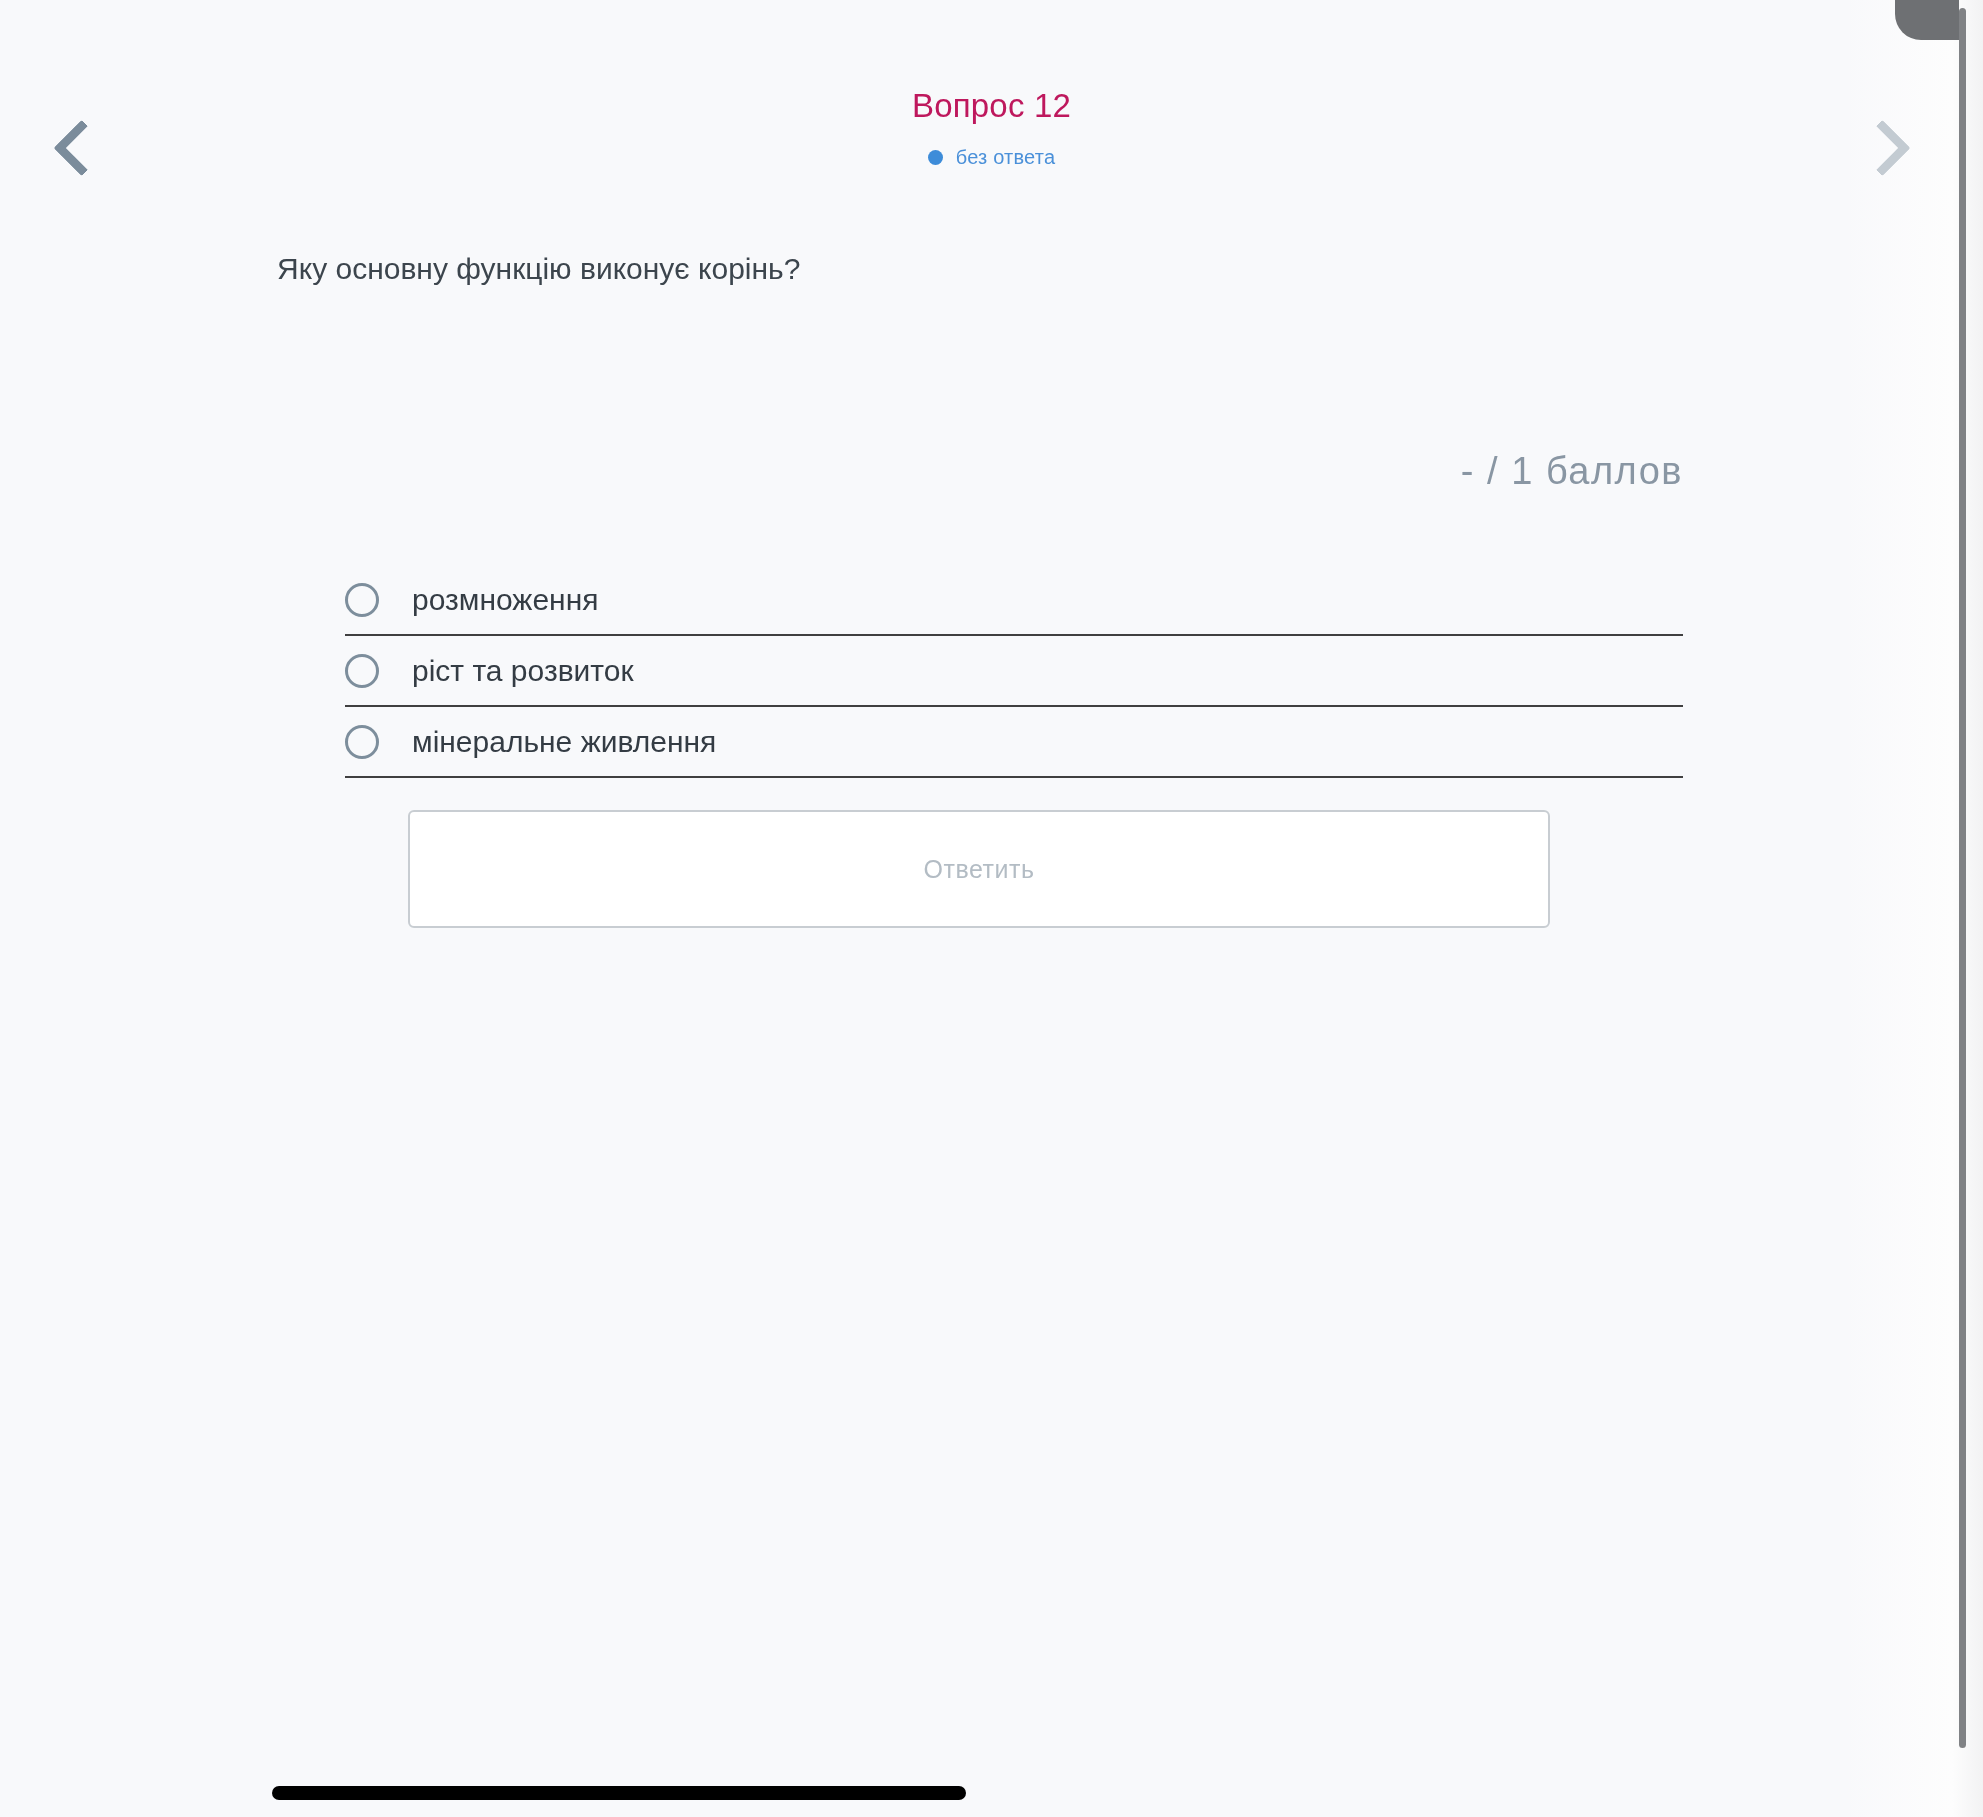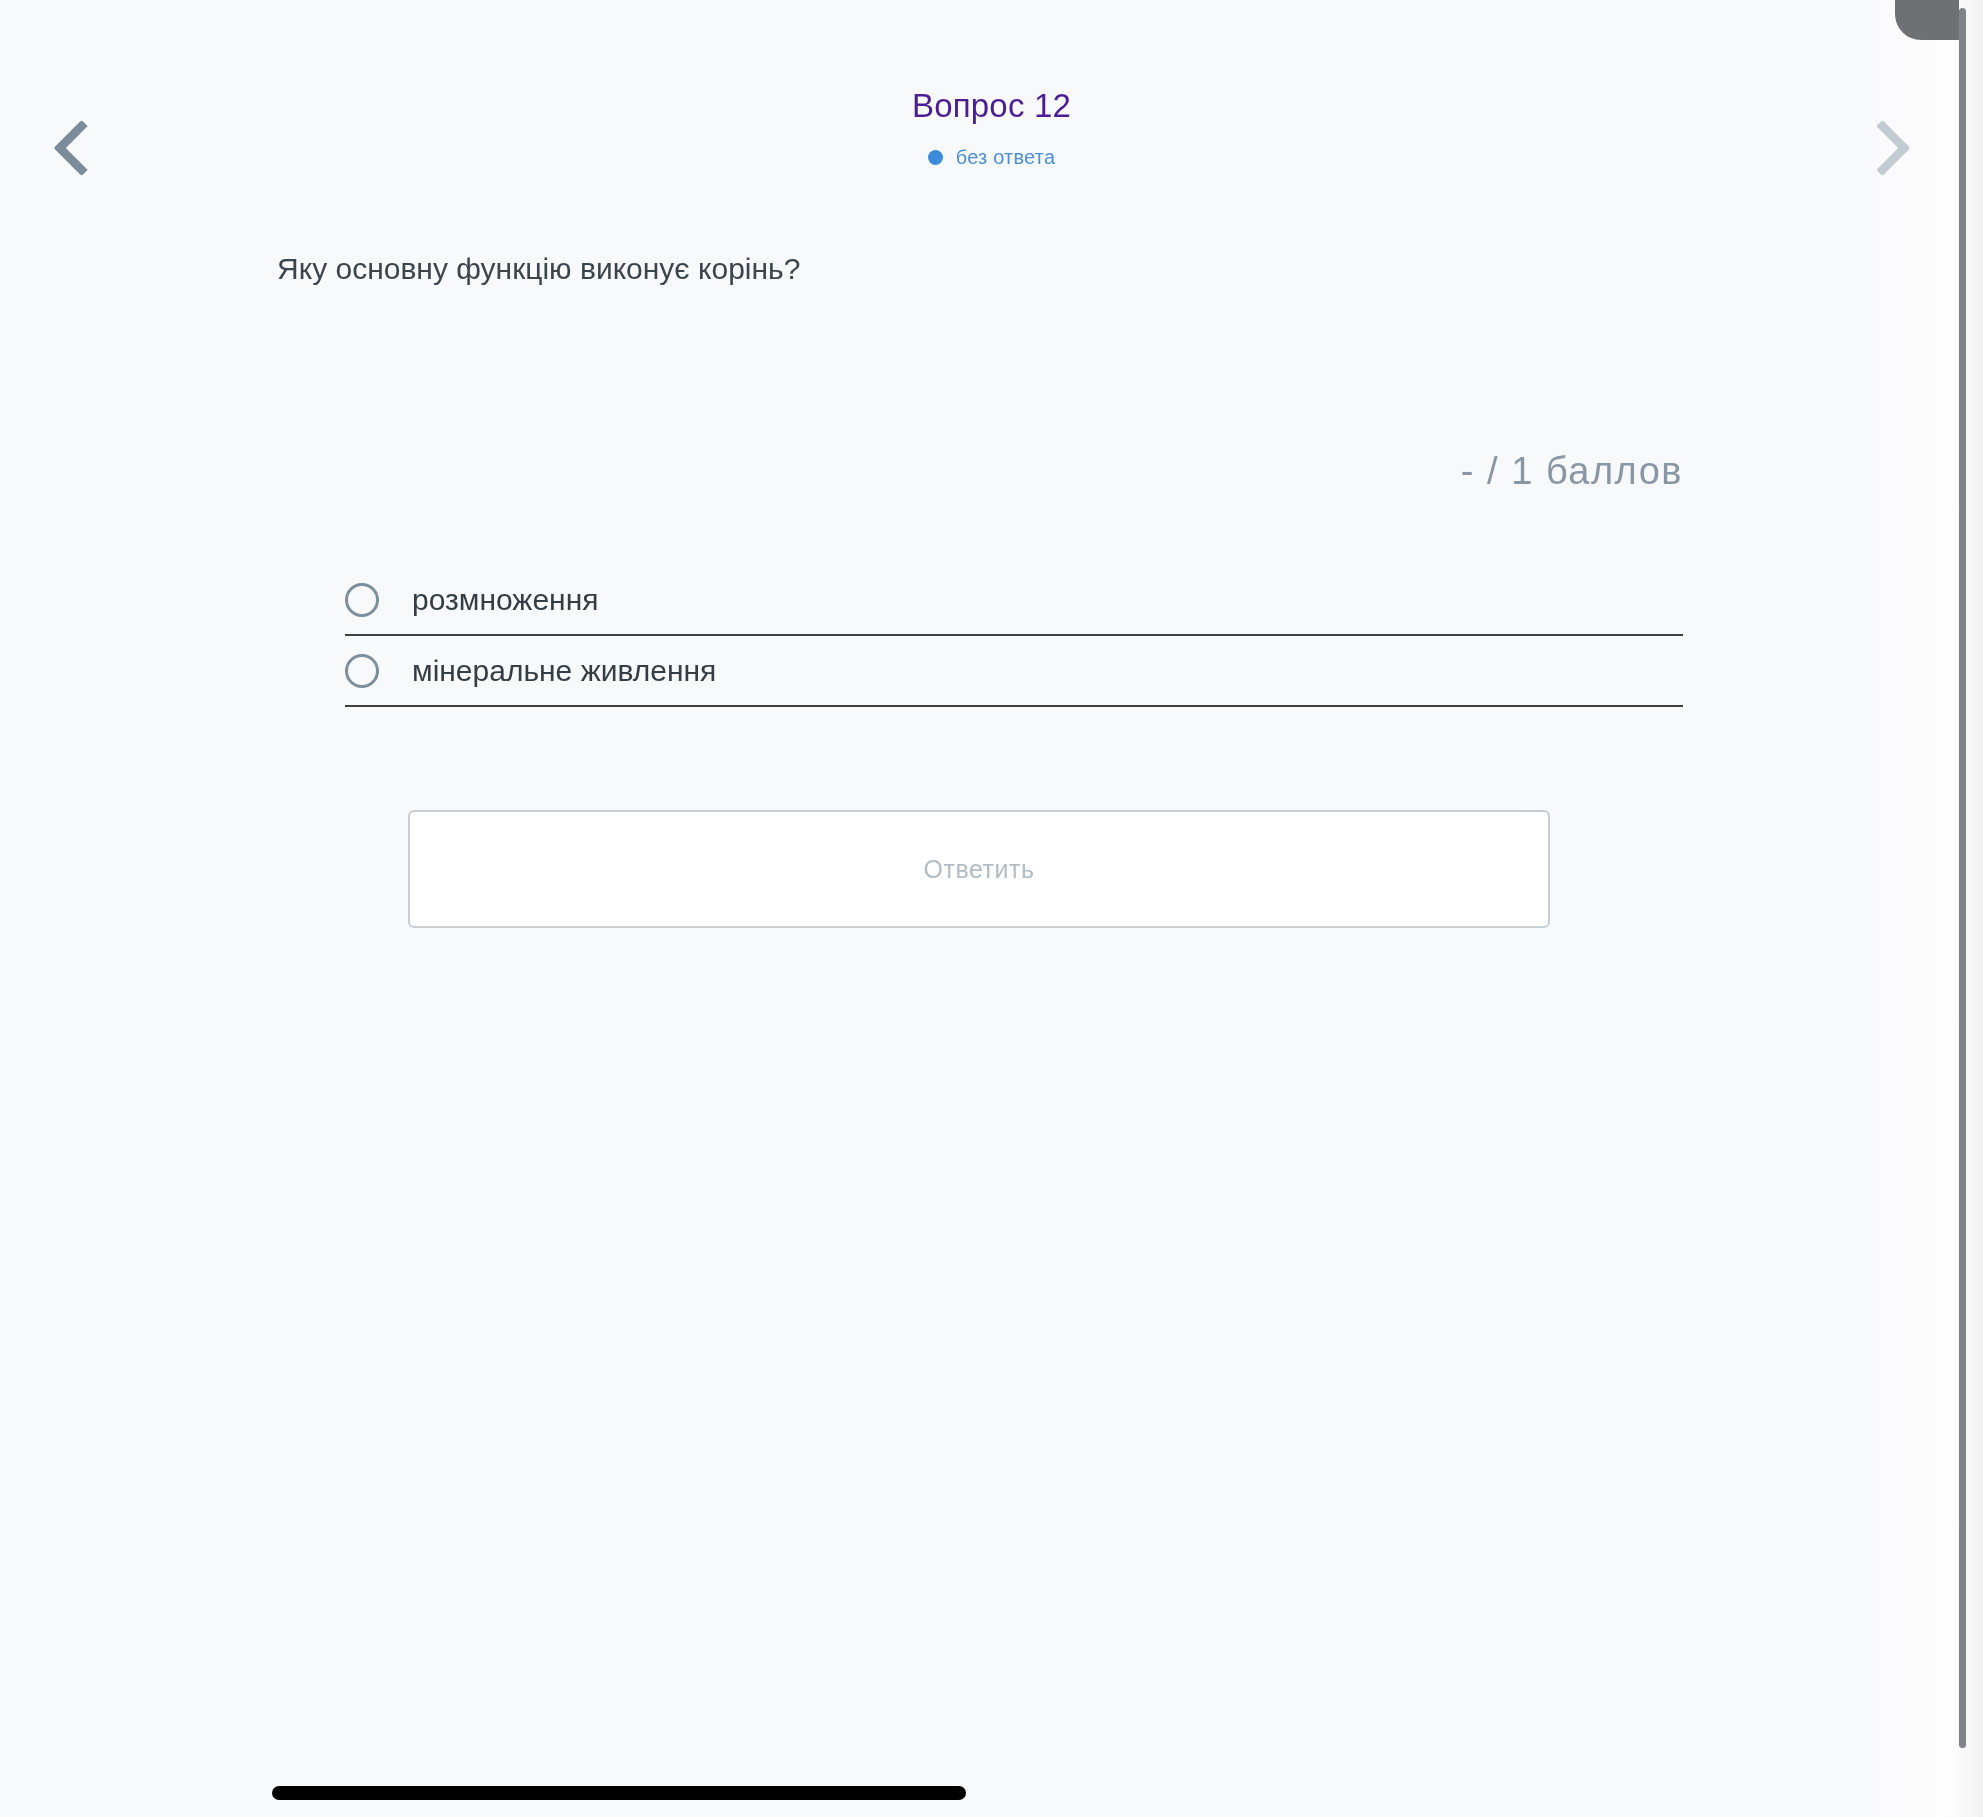--- a/index.html
+++ b/index.html
@@ -78,21 +78,21 @@
   
   .header {
     position: absolute;
     top: 85px;
     left: 0;
     width: 1983px;
     text-align: center;
   }
   .question-title {
     font-size: 33px;
-    color: #4c1d95;
+    color: #be185d;
     letter-spacing: 0.2px;
     line-height: 1.3;
   }
   .status-row {
     margin-top: 18px;
     display: inline-flex;
     align-items: center;
     gap: 13px;
     justify-content: center;
   }
@@ -219,20 +219,24 @@
   <div class="question-text">Яку основну функцію виконує корінь?</div>
   <div class="points">-  /  1  баллов</div>
 
   <div class="options">
     <div class="option-row">
       <span class="radio"></span>
       <span class="option-label">розмноження</span>
     </div>
     <div class="option-row">
       <span class="radio"></span>
+      <span class="option-label">ріст та розвиток</span>
+    </div>
+    <div class="option-row">
+      <span class="radio"></span>
       <span class="option-label">мінеральне живлення</span>
     </div>
   </div>
 
   <div class="submit-wrap">
     <button class="submit-btn">Ответить</button>
   </div>
 
   <div class="home-indicator"></div>
 

